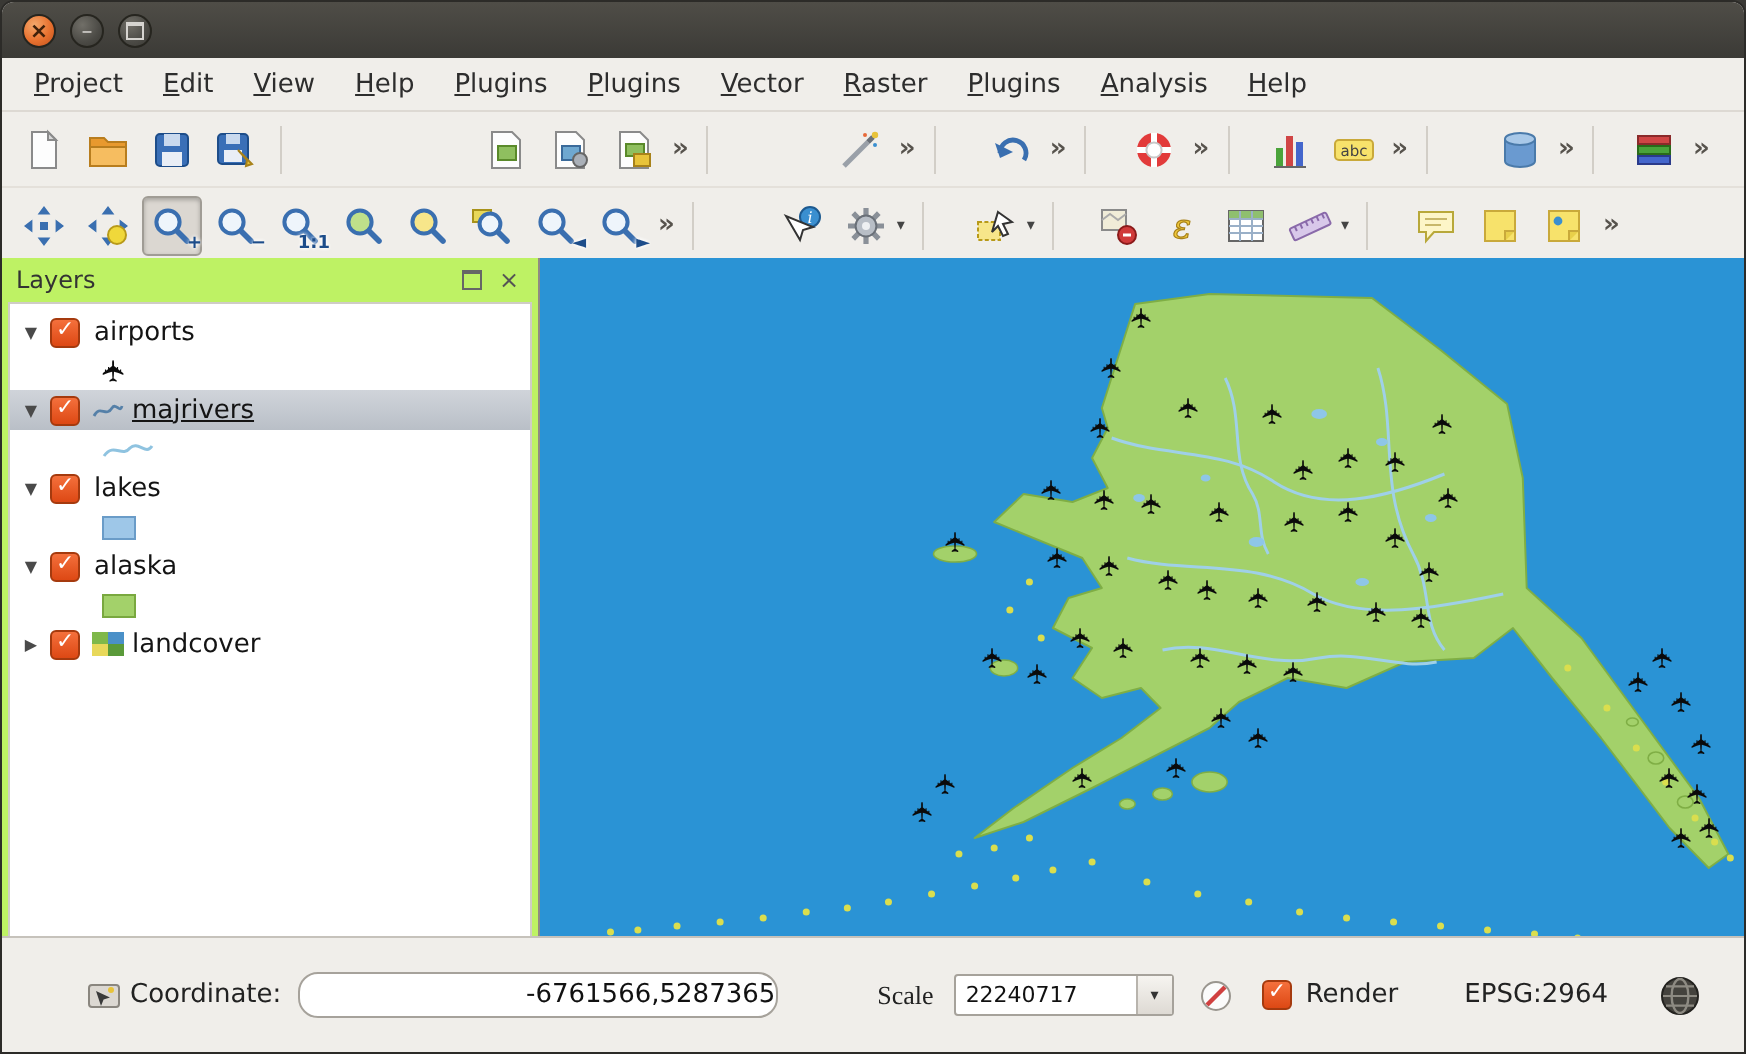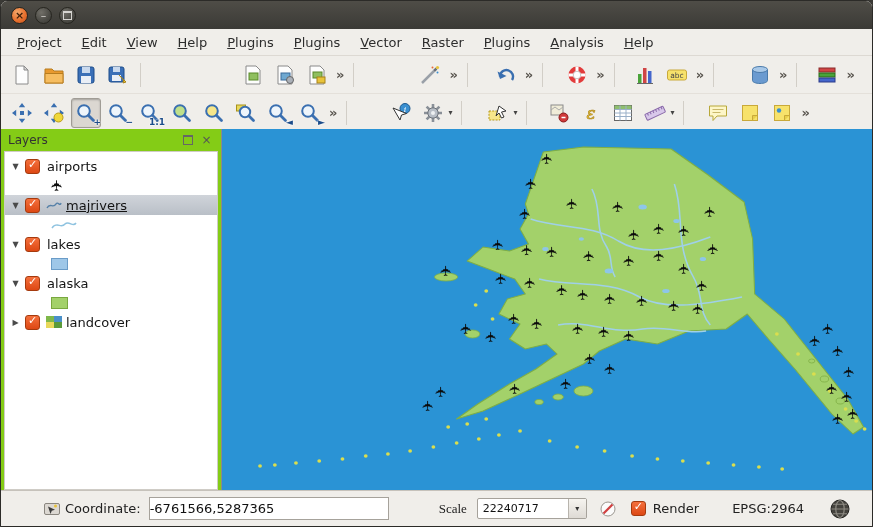--- a/index.html
+++ b/index.html
@@ -21,21 +21,21 @@
   #toolbar2{border-bottom:1px solid #c6c2bb;}
   .tb-btn{width:28px;height:28px;display:flex;align-items:center;justify-content:center;position:relative;border:1px solid transparent;border-radius:3px;margin:0 1px;flex:none;}
   .tb-btn.active{background:#dbd7d1;border-color:#a09c95;box-shadow:inset 0 1px 2px rgba(0,0,0,.25);}
   .tb-overlay{position:absolute;right:-1px;bottom:0;font-size:9px;font-weight:bold;color:#1d4d8a;text-shadow:0 0 2px #fff,0 0 2px #fff;}
   .tb-sep{width:1px;height:24px;background:#d2cec7;margin:0 6px;flex:none;}
   .tb-chev{font-size:13px;color:#57534d;font-weight:bold;margin:0 3px;flex:none;}
   .tb-dd{font-size:8px;color:#444;margin:0 3px 0 -1px;flex:none;}
   .tb-space{flex:none;}
   
   .main{position:absolute;top:128px;left:0;right:0;bottom:33px;display:flex;}
-  .dock{width:220px;flex:none;display:flex;flex-direction:column;background:#84cc16;}
+  .dock{width:268px;flex:none;display:flex;flex-direction:column;background:#bef264;}
   .dock-title{height:22px;display:flex;align-items:center;padding:0 7px;font-size:12px;color:#333;}
   .dock-title .spacer{flex:1;}
   .dock-btn{width:15px;height:15px;display:flex;align-items:center;justify-content:center;color:#555;font-size:12px;margin-left:4px;}
   .float-box{width:8px;height:7px;border:1px solid #666;border-top-width:2px;}
   .layers-list{flex:1;background:#fff;border:1px solid #cfccc6;margin:0 3px 3px;padding-top:4px;overflow:hidden;}
   .layer-row{height:20px;display:flex;align-items:center;padding-left:4px;font-size:13px;color:#141414;}
   .layer-row.selected{background:linear-gradient(#d0d4da,#b9bfc7);}
   .tri{width:13px;font-size:8px;color:#4a4a4a;text-align:center;flex:none;}
   .chk{width:15px;height:15px;flex:none;border-radius:3px;background:linear-gradient(#f4703c,#dd4814);border:1px solid #a53a0e;position:relative;margin:0 3px;box-sizing:border-box;}
   .chk::after{content:"✓";position:absolute;left:2px;top:-2px;color:#fff;font-size:11px;font-weight:bold;}
@@ -44,25 +44,25 @@
   .inline-ic{margin-left:3px;flex:none;}
   .sym-row{height:19px;display:flex;align-items:center;padding-left:46px;}
   .plane-sym{display:inline-block;transform:rotate(-90deg);font-size:15px;line-height:1;color:#0c0c0c;}
   .swatch{width:17px;height:12px;border:1px solid #888;box-sizing:border-box;}
   .swatch.lakes{background:#9ec7e8;border-color:#6a9cc8;}
   .swatch.alaska{background:#a3d16a;border-color:#79a83f;}
   
   .map{flex:1;position:relative;border-left:1px solid #8f8b84;}
   #mapsvg{position:absolute;left:0;top:0;width:100%;height:100%;display:block;}
   
-  .statusbar{position:absolute;left:0;right:0;bottom:0;height:33px;background:#f0eeea;border-top:1px solid #c6c2bb;display:flex;align-items:center;padding:1px 10px;font-size:13px;color:#222;}
+  .statusbar{position:absolute;left:0;right:0;bottom:0;height:33px;background:#f0eeea;border-top:1px solid #c6c2bb;display:flex;align-items:center;padding:12px 10px;font-size:13px;color:#222;}
   .sb-ic{flex:none;}
   .sb-ic.extent{margin-left:32px;}
   .sb-label{margin:0 4px;white-space:nowrap;}
-  .coord-input{width:238px;height:21px;border:1px solid #a6a29b;border-radius:0;background:#fff;text-align:left;font-size:13px;font-family:"DejaVu Sans",sans-serif;color:#111;margin:0 8px 0 4px;padding:0;}
+  .coord-input{width:238px;height:21px;border:1px solid #a6a29b;border-radius:10px;background:#fff;text-align:right;font-size:13px;font-family:"DejaVu Sans",sans-serif;color:#111;margin:0 8px 0 4px;padding:0;}
   .scale-label{margin-left:42px;font-family:Liberation Serif, serif;}
   .combo{width:110px;height:21px;background:#fff;border:1px solid #a6a29b;border-radius:2px;display:flex;align-items:center;margin-left:6px;box-sizing:border-box;}
   .combo-val{flex:1;padding-left:5px;font-size:11px;color:#111;overflow:hidden;white-space:nowrap;}
   .combo-arrow{width:17px;align-self:stretch;border-left:1px solid #b8b4ad;background:linear-gradient(#f6f4f0,#dedad4);display:flex;align-items:center;justify-content:center;font-size:8px;color:#333;}
   .sb-stop{margin-left:12px;}
   .sb-chk{margin-left:14px;}
   .epsg{margin-left:auto;margin-right:26px;}
   .sb-crs{margin-right:12px;}
 </style>
 </head>

